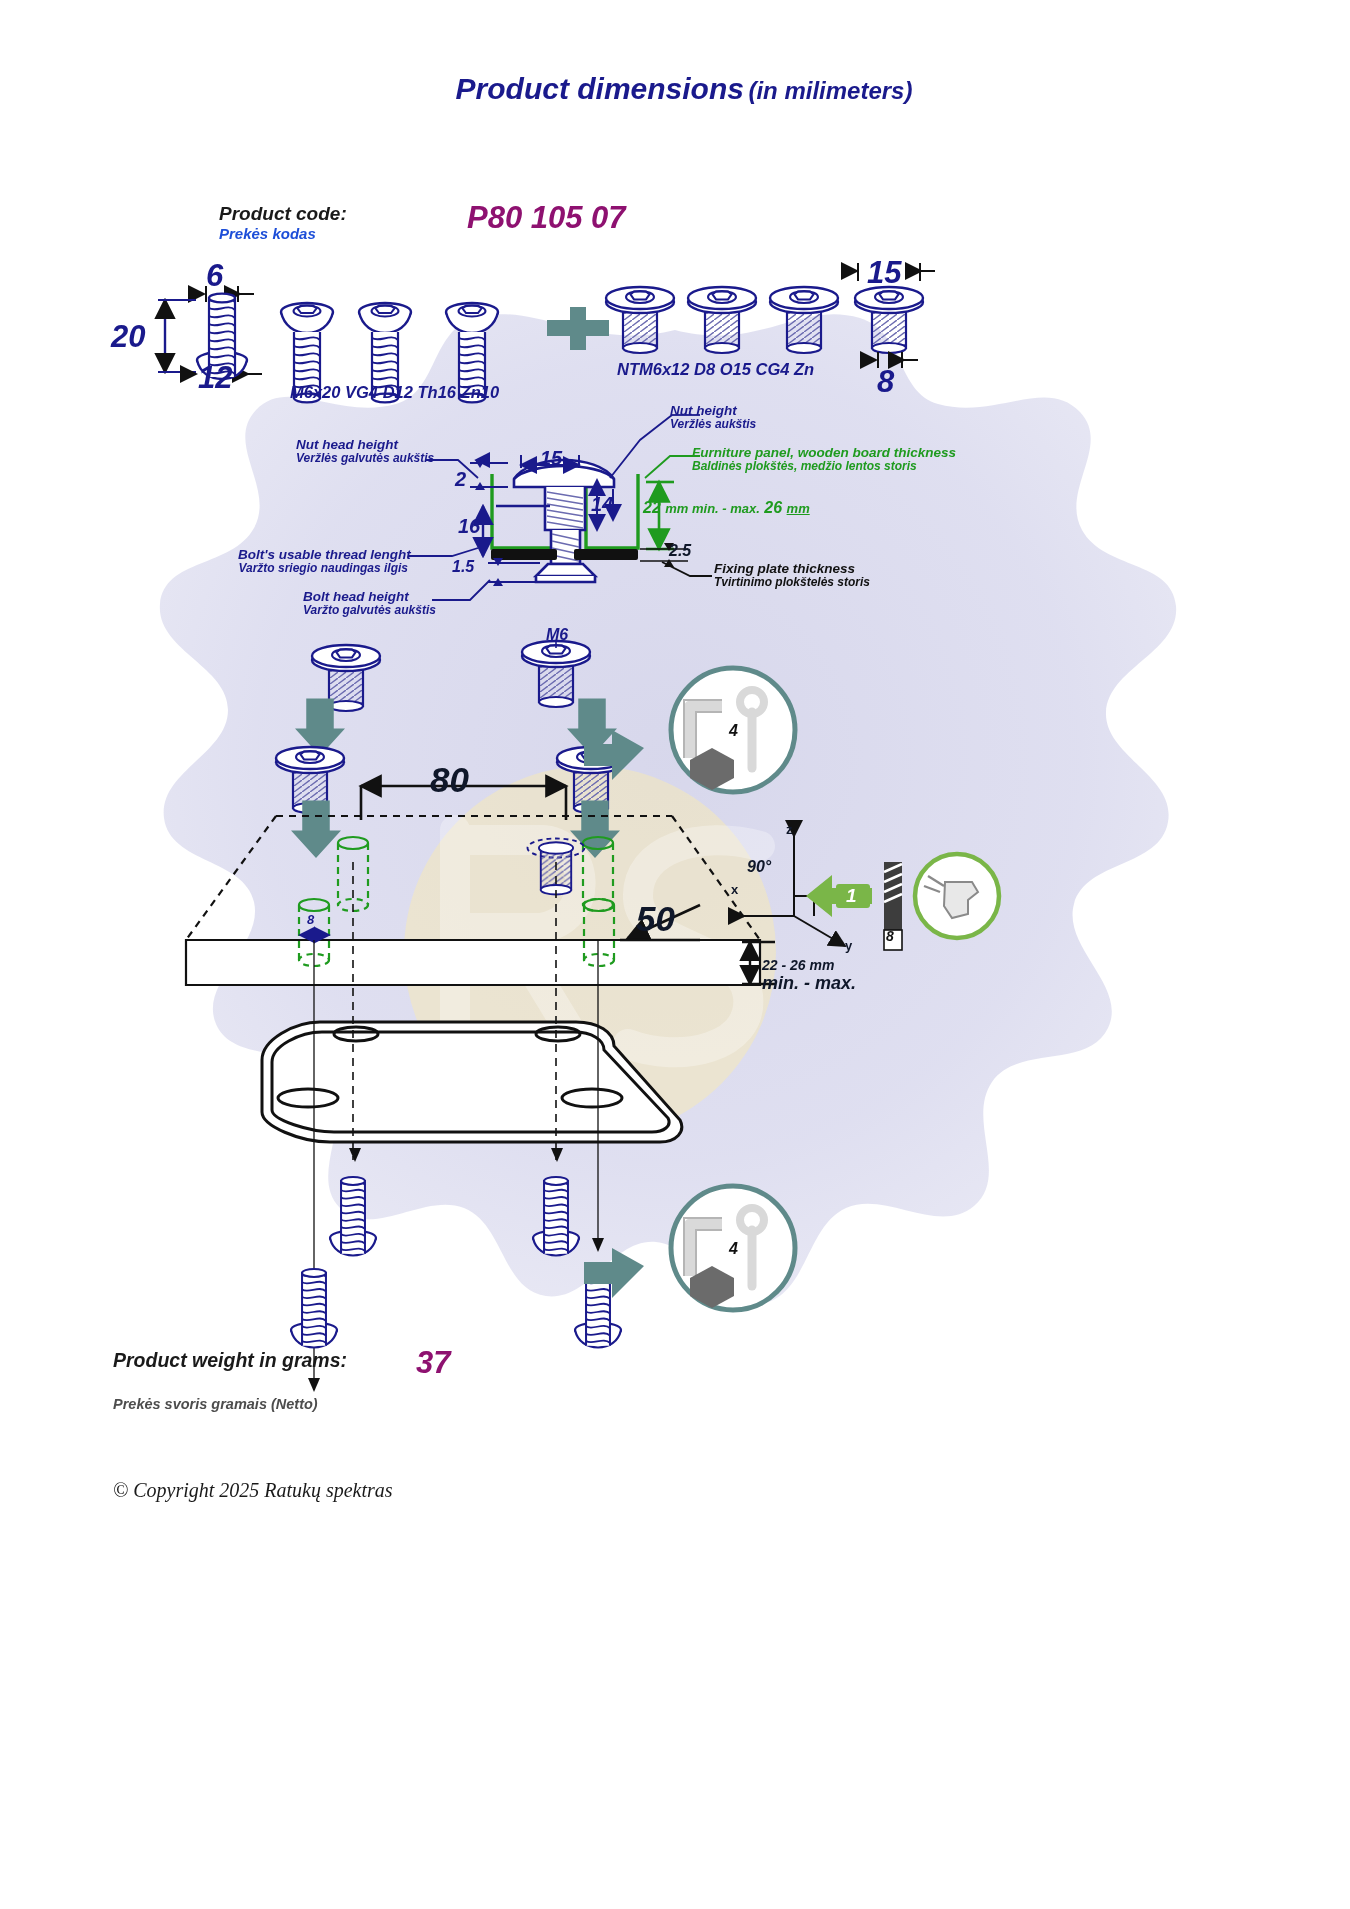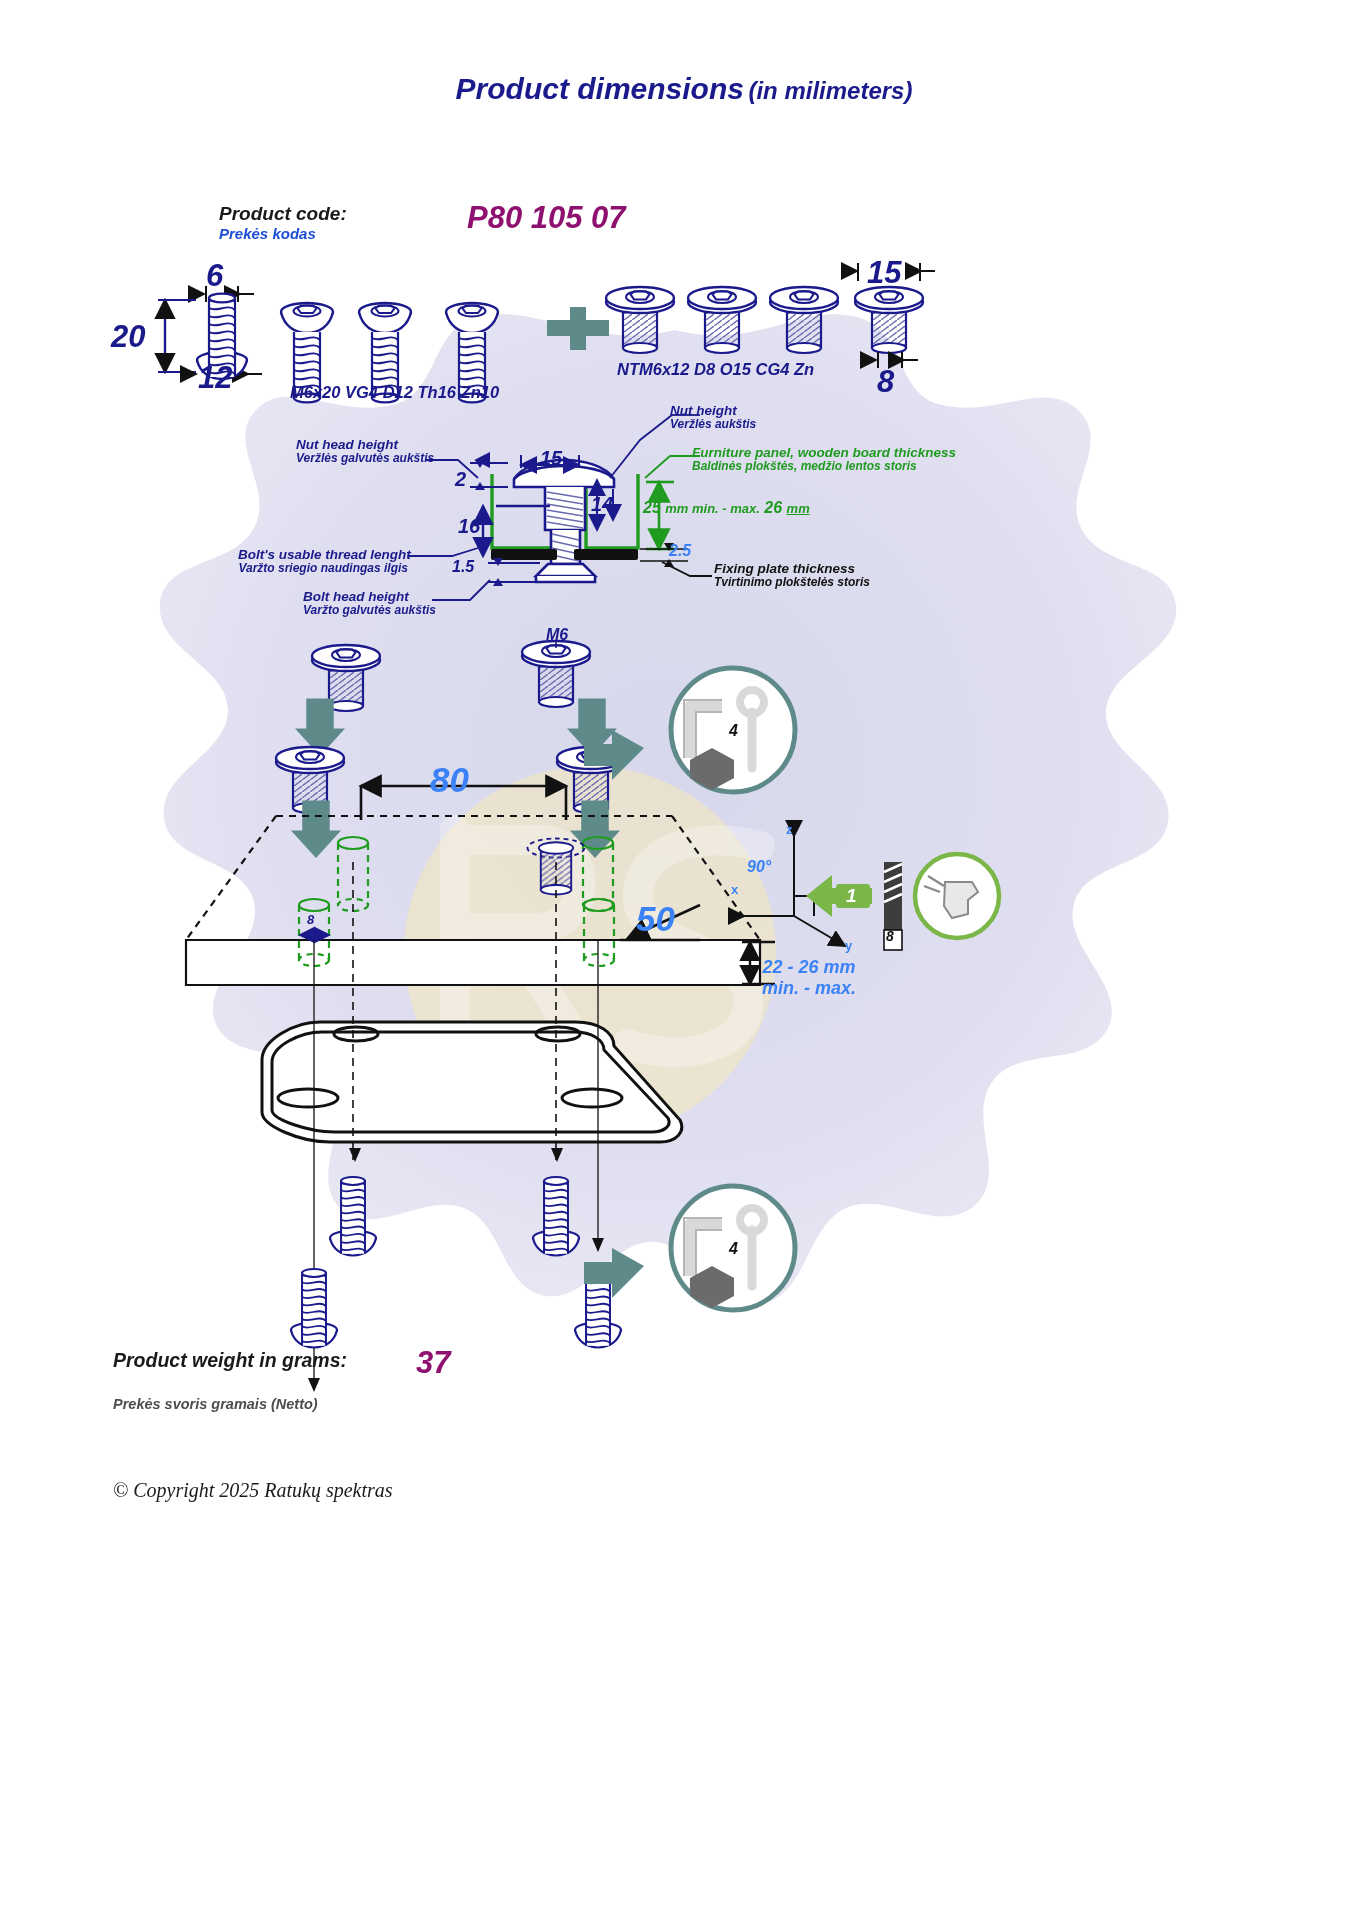--- a/index.html
+++ b/index.html
@@ -59,21 +59,21 @@
   .dimtxt {
     position:absolute; z-index:6; color:#1a1a8c;
     font-weight:bold; font-style:italic; white-space:nowrap;
   }
   .dimtxt.big { font-size:31px; font-style:italic; }
   .dimtxt.huge { font-size:35px; }
   .dimtxt.med { font-size:20px; }
   .dimtxt.sm  { font-size:16px; }
   .dimtxt.xs  { font-size:13px; }
   .dimtxt.green { color:#1f9b1f; }
-  .dimtxt.black { color:#3b82f6; }
+  .dimtxt.black { color:#0f172a; }
   .dimtxt.norm { font-style:normal; }
 
   .partlabel {
     position:absolute; z-index:6; color:#1a1a8c;
     font-size:16.5px; font-weight:bold; font-style:italic; white-space:nowrap;
   }
 
   
   .weight-en {
     position:absolute; left:113px; top:1349px; z-index:6;
@@ -632,21 +632,21 @@
     <span class="en">Nut height</span>
     <span class="lt">Veržlės aukštis</span>
   </div>
   <div class="dimtxt med" style="left:591px; top:493px;">14</div>
 
   <div class="lab green" style="left:692px; top:445px;">
     <span class="en">Furniture panel, wooden board thickness</span>
     <span class="lt">Baldinės plokštės, medžio lentos storis</span>
   </div>
   <div style="position:absolute; left:643px; top:499px; z-index:6; white-space:nowrap;">
-    <span class="dimtxt green" style="position:static; font-size:16px;">25</span>
+    <span class="dimtxt green" style="position:static; font-size:16px;">22</span>
     <span class="dimtxt green" style="position:static; font-size:13px; font-weight:bold;">mm min. - max.</span>
     <span class="dimtxt green" style="position:static; font-size:16px;">26</span>
     <span class="dimtxt green" style="position:static; font-size:13px;text-decoration:underline;">mm</span>
   </div>
 
   <div class="dimtxt med" style="left:458px; top:515px;">16</div>
   <div class="lab right" style="left:238px; top:547px; width:170px;">
     <span class="en">Bolt's usable thread lenght</span>
     <span class="lt">Varžto sriegio naudingas ilgis</span>
   </div>
@@ -664,21 +664,21 @@
   </div>
 
   <div class="dimtxt med" style="left:540px; top:447px;">15</div>
 
   <div class="dimtxt sm" style="left:546px; top:626px;">M6</div>
   <div class="dimtxt huge black" style="left:430px; top:760px;">80</div>
   <div class="dimtxt huge black" style="left:636px; top:899px;">50</div>
   <div class="dimtxt xs" style="left:307px; top:912px;">8</div>
 
   <div style="position:absolute; left:762px; top:957px; z-index:6;">
-    <div class="dimtxt black" style="position:static; font-size:18px;text-align:center;">22 - 26 mm</div>
+    <div class="dimtxt black" style="position:static; font-size:14px;">22 - 26 mm</div>
     <div class="dimtxt black" style="position:static; font-size:18px;">min. - max.</div>
   </div>
 
   <div class="dimtxt sm black" style="left:747px; top:858px;">90°</div>
   <div class="dimtxt xs black norm" style="left:786px; top:822px;">z</div>
   <div class="dimtxt xs black norm" style="left:731px; top:882px;">x</div>
   <div class="dimtxt xs black norm" style="left:845px; top:938px;">y</div>
 
   <div style="position:absolute; left:846px; top:885px; z-index:7; font-size:19px; font-weight:bold; font-style:italic; color:#ffffff;">1</div>
   <div style="position:absolute; left:886px; top:928px; z-index:7; font-size:14px; font-weight:bold; font-style:italic; color:#111111;">8</div>

